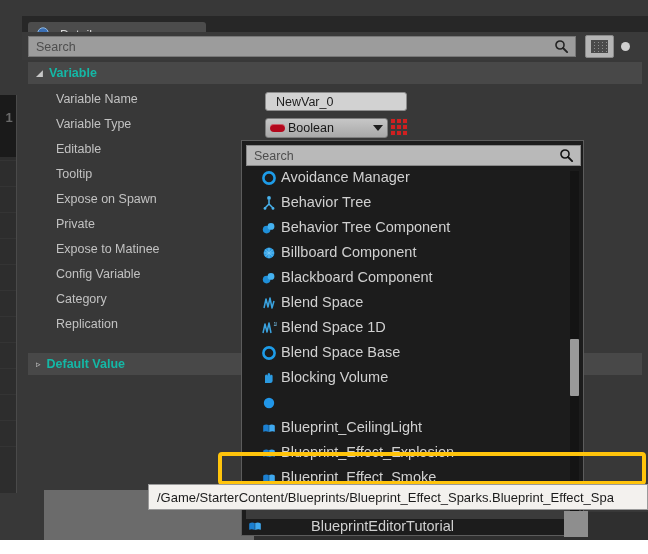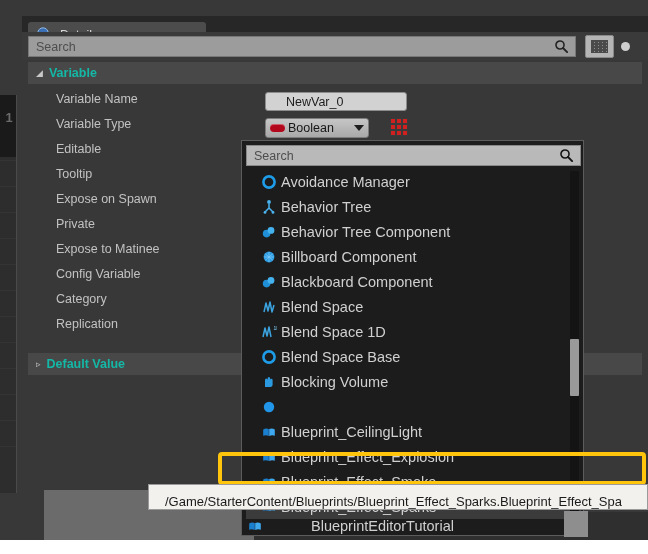--- a/index.html
+++ b/index.html
@@ -213,28 +213,28 @@
     left: 243px; top: 92px;
     width: 142px; height: 19px;
     background: #d2d2d2;
     border: 1px solid #8c8c8c;
     border-radius: 3px;
     box-sizing: border-box;
     display: flex;
     align-items: center;
     color: #1d1d1d;
     font-size: 12.5px;
-    padding-left: 20px;
+    padding-left: 10px;
   }
 
   
   .var-type-combo {
     position: absolute;
     left: 243px; top: 118px;
-    width: 104px; height: 20px;
+    width: 123px; height: 20px;
     background: linear-gradient(to bottom, #c6c6c6, #a9a9a9);
     border: 1px solid #7d7d7d;
     border-radius: 3px;
     box-sizing: border-box;
     display: flex;
     align-items: center;
     padding: 0 4px;
   }
   .type-pill {
     width: 15px; height: 8px;
@@ -303,21 +303,21 @@
     position: absolute;
     left: 4px; top: 28px;
     width: 335px;
     height: 364px;
     overflow: hidden;
   }
   .dd-item {
     position: relative;
     height: 25px;
     display: flex;
-    align-items: center;
+    align-items: flex-start;
     padding-left: 14px;
     box-sizing: border-box;
   }
   .dd-item.clipped { height: 16px; align-items: flex-end; }
   .dd-item.selected { background: #3b3b3b; }
   .dd-item .dd-ico {
     width: 17px; height: 17px;
     margin-right: 4px;
     flex: 0 0 auto;
     display: flex;
@@ -359,24 +359,23 @@
 
   
   .tooltip {
     position: absolute;
     left: 148px; top: 484px;
     width: 500px; height: 26px;
     background: #f3f1ee;
     border: 1px solid #9a9a9a;
     box-sizing: border-box;
     display: flex;
-    align-items: flex-end;
+    align-items: center;
     z-index: 50;
     overflow: hidden;
-    padding-left: 8px;
   }
   .tooltip-text {
     color: #1b1b1b;
     font-size: 13px;
     padding-left: 8px;
     white-space: nowrap;
   }
 
   
   .bottom-strip {

